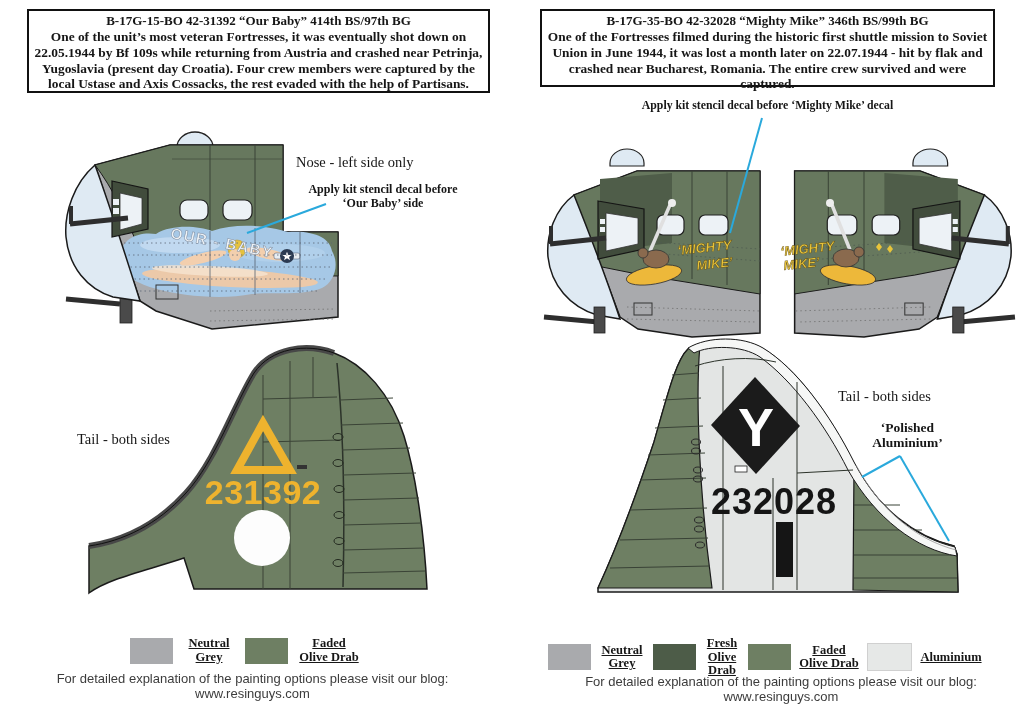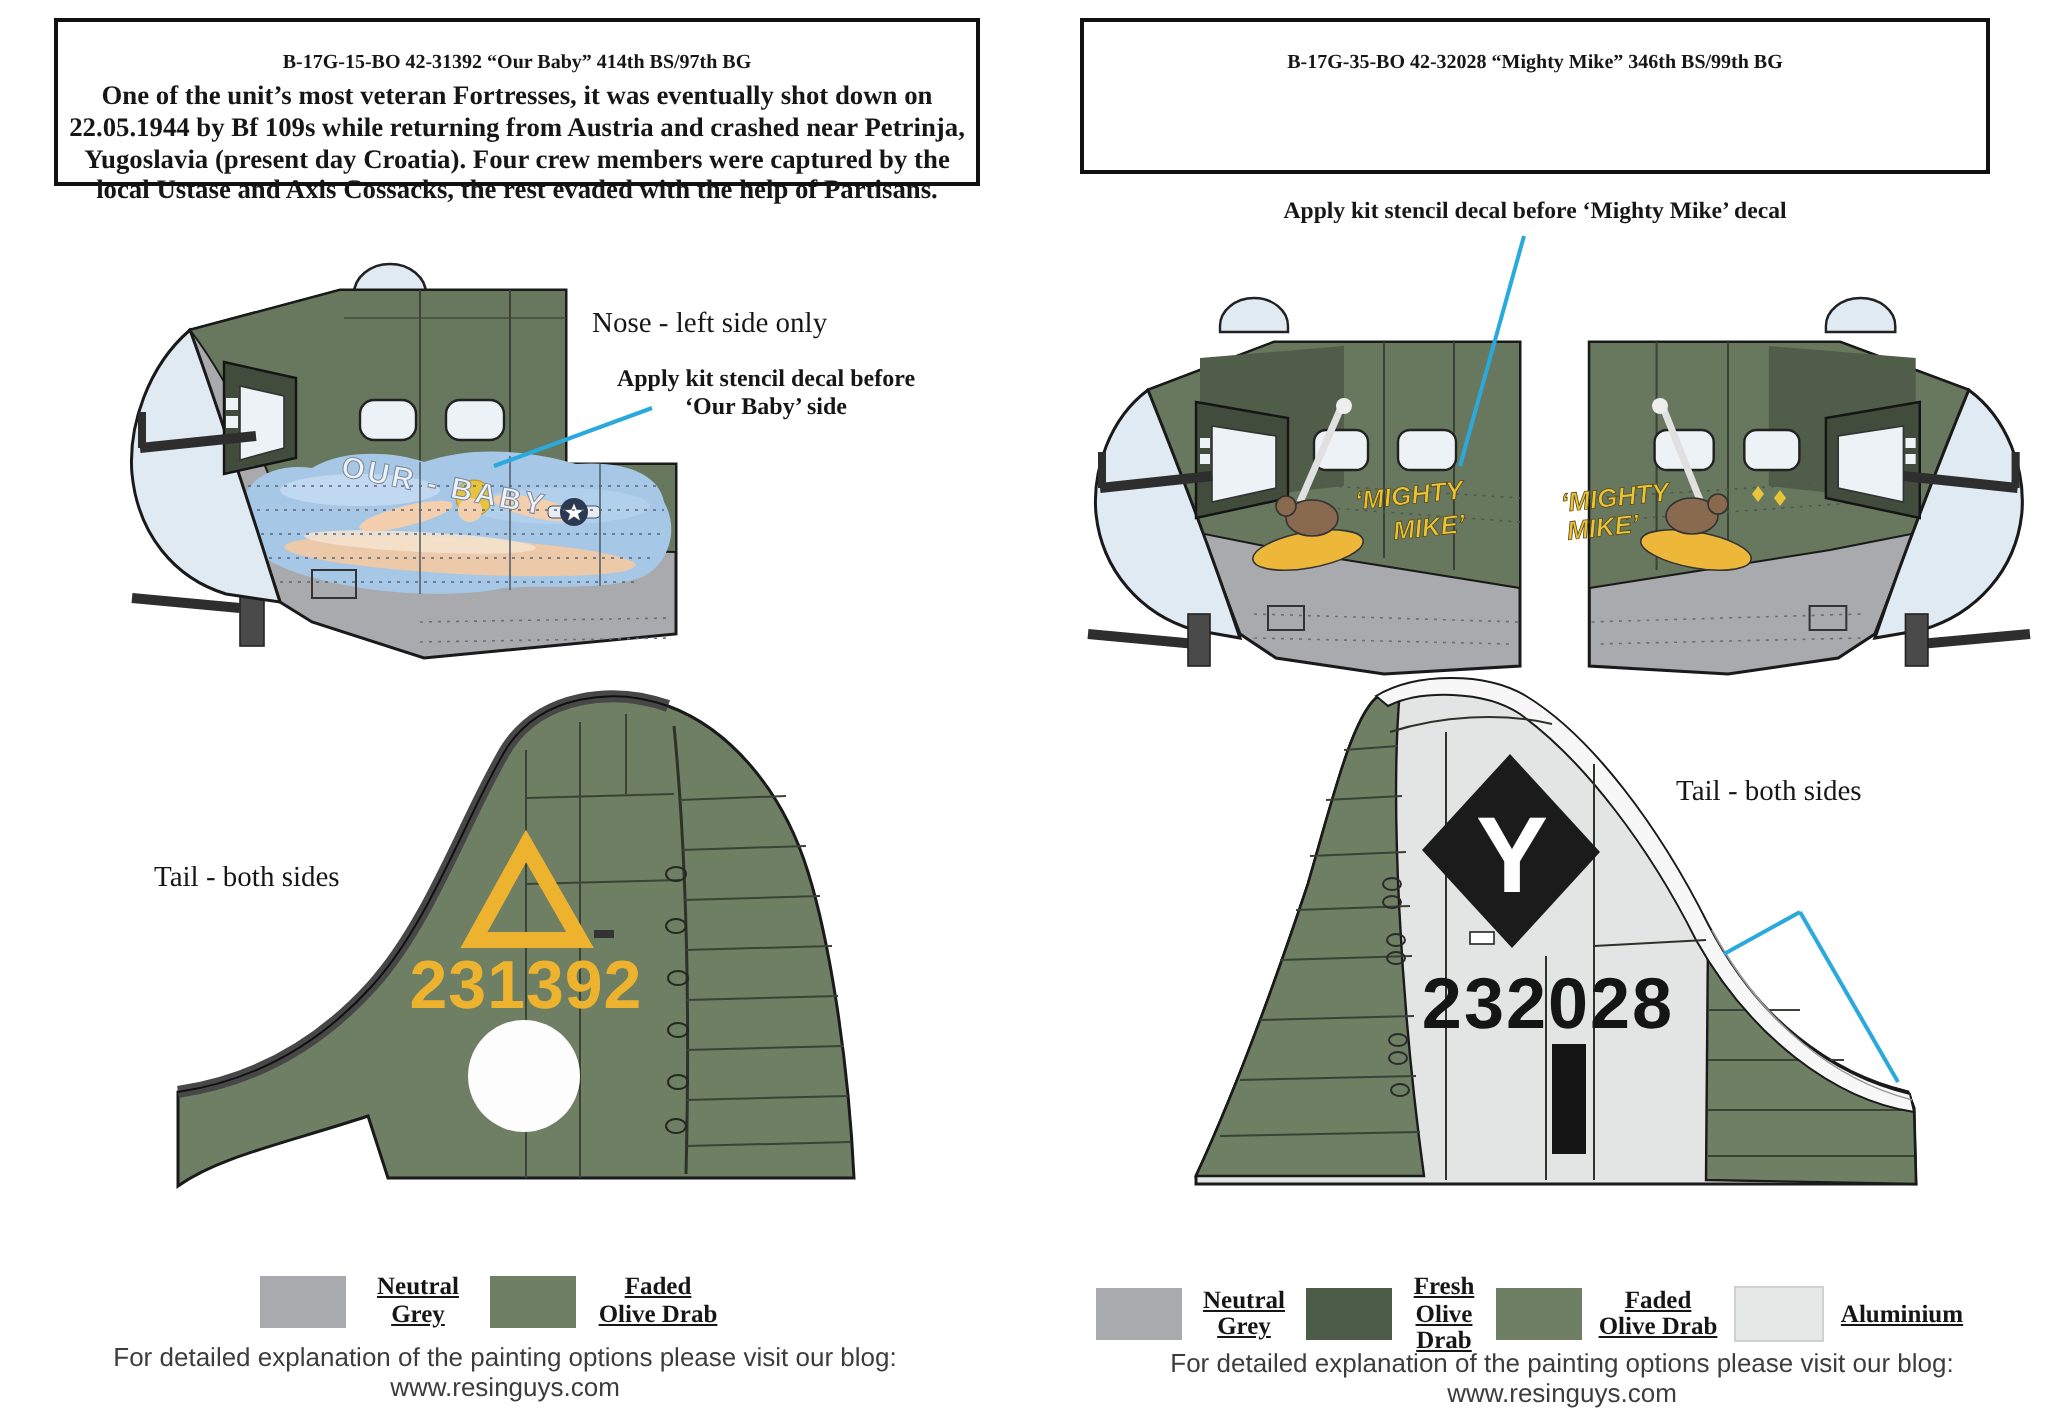--- a/index.html
+++ b/index.html
@@ -1,19 +1,19 @@
 <!DOCTYPE html>
 <html><head>
 <meta charset="utf-8">
 <style>
   html,body{margin:0;padding:0;background:#fff;}
   .sheet{position:relative;width:1027px;height:711px;background:#ffffff;overflow:hidden;
          font-family:"Liberation Serif",serif;color:#161616;}
   .hbox{position:absolute;border:2px solid #111;background:#fff;text-align:center;font-weight:bold;}
-  .hbox .t{font-size:10px;line-height:16px;margin-top:13px;font-family:Liberation Serif, serif;}
+  .hbox .t{font-size:13px;line-height:16px;margin-top:2px;font-family:Liberation Serif, serif;}
   .hbox .b{font-size:13.4px;line-height:15.8px;padding:0 5px;}
   .lbl{position:absolute;font-weight:normal;white-space:nowrap;}
   .lbl-lg{font-size:14.5px;}
   .note{position:absolute;font-weight:bold;font-size:12px;line-height:13.5px;text-align:center;}
   .legend{position:absolute;display:flex;align-items:center;text-decoration:underline;}
   .sw{width:43px;height:26px;flex:0 0 auto;}
   .lgl{font-weight:bold;font-size:12.5px;line-height:13.5px;text-align:center;}
   .footer{position:absolute;font-family:Liberation Sans, sans-serif;font-size:13px;color:#3c3c3c;text-align:center;}
   svg{position:absolute;overflow:visible;}
   svg text{font-family:"Liberation Sans",sans-serif;}
@@ -138,20 +138,21 @@
     <div class="lgl" style="width:82px;">
       <div>Faded</div>
       <div>Olive Drab</div>
     </div>
   </div>
 
   <div class="footer" style="left:0px;top:671px;width:505px;">For detailed explanation of the painting options please visit our blog: www.resinguys.com</div>
 
   <div class="hbox" style="left:540px;top:9px;width:451px;height:74px;">
     <div class="t">B-17G-35-BO 42-32028 “Mighty Mike” 346th BS/99th BG</div>
+    <div class="b">One of the Fortresses filmed during the historic first shuttle mission to Soviet Union in June 1944, it was lost a month later on 22.07.1944 - hit by flak and crashed near Bucharest, Romania. The entire crew survived and were captured.</div>
   </div>
 
   <div class="note" style="left:615px;top:99px;width:305px;font-size:11.8px;">Apply kit stencil decal before ‘Mighty Mike’ decal</div>
 
   <svg style="left:545px;top:95px;" width="475" height="245" viewBox="0 0 475 245">
     <defs>
       <g id="nb">
         <path d="M68,16 A17,14 0 0 1 102,16 L102,19 L68,19 Z" fill="#dfeaf3" stroke="#222" stroke-width="1.2"></path>
         <path d="M32,48 L95,24 L218,24 L218,186 L150,190 L96,182 L78,170 Z" fill="#a9aaad" stroke="#1a1a1a" stroke-width="1.5"></path>
         <path d="M32,48 L95,24 L218,24 L218,147 L100,128 L45,117 C38,94 35,70 32,48 Z" fill="#67785e" stroke="#1a1a1a" stroke-width="1"></path>
@@ -201,20 +202,24 @@
       <circle cx="314" cy="105" r="5" fill="#8a6a4e" stroke="#333" stroke-width="0.8"></circle>
       <text x="263" y="106" text-anchor="middle" transform="rotate(-6 263 106)" font-size="13" font-weight="bold" font-style="italic" fill="#e8c43a" stroke="#5a4713" stroke-width="0.4">‘MIGHTY</text>
       <text x="257" y="121" text-anchor="middle" transform="rotate(-6 257 121)" font-size="13" font-weight="bold" font-style="italic" fill="#e8c43a" stroke="#5a4713" stroke-width="0.4">MIKE’</text>
       <polygon points="334,96 337,100 334,104 331,100" fill="#e8c43a"></polygon>
       <polygon points="345,98 348,102 345,106 342,102" fill="#e8c43a"></polygon>
     </g>
     <line x1="217" y1="23" x2="185" y2="138" stroke="#2aa9dc" stroke-width="2"></line>
   </svg>
 
   <div class="lbl lbl-lg" style="left:838px;top:388px;">Tail - both sides</div>
+  <div class="note" style="left:845px;top:420px;width:125px;font-size:13.5px;line-height:15px;">
+    <div>‘Polished</div>
+    <div>Aluminium’</div>
+  </div>
 
   <svg style="left:560px;top:340px;" width="460" height="270" viewBox="0 0 460 270">
     <path d="M38,248 C58,205 78,150 94,102 C107,57 116,20 128,9 C148,-3 183,-3 203,9 C235,28 268,72 292,120 C318,170 356,197 394,206 L397,214 L398,252 L38,252 Z" fill="#e3e5e4" stroke="#1a1a1a" stroke-width="1.5"></path>
     <path d="M38,248 C58,205 78,150 94,102 C107,57 116,20 128,9 L140,5 C135,60 140,160 152,248 Z" fill="#6e7f63" stroke="#1a1a1a" stroke-width="1.2"></path>
     <g stroke="#394236" stroke-width="1">
       <line x1="50" y1="228" x2="150" y2="226"></line>
         <line x1="60" y1="200" x2="148" y2="198"></line>
       <line x1="70" y1="170" x2="147" y2="168"></line>
         <line x1="80" y1="140" x2="146" y2="138"></line>
       <line x1="88" y1="115" x2="145" y2="113"></line>

